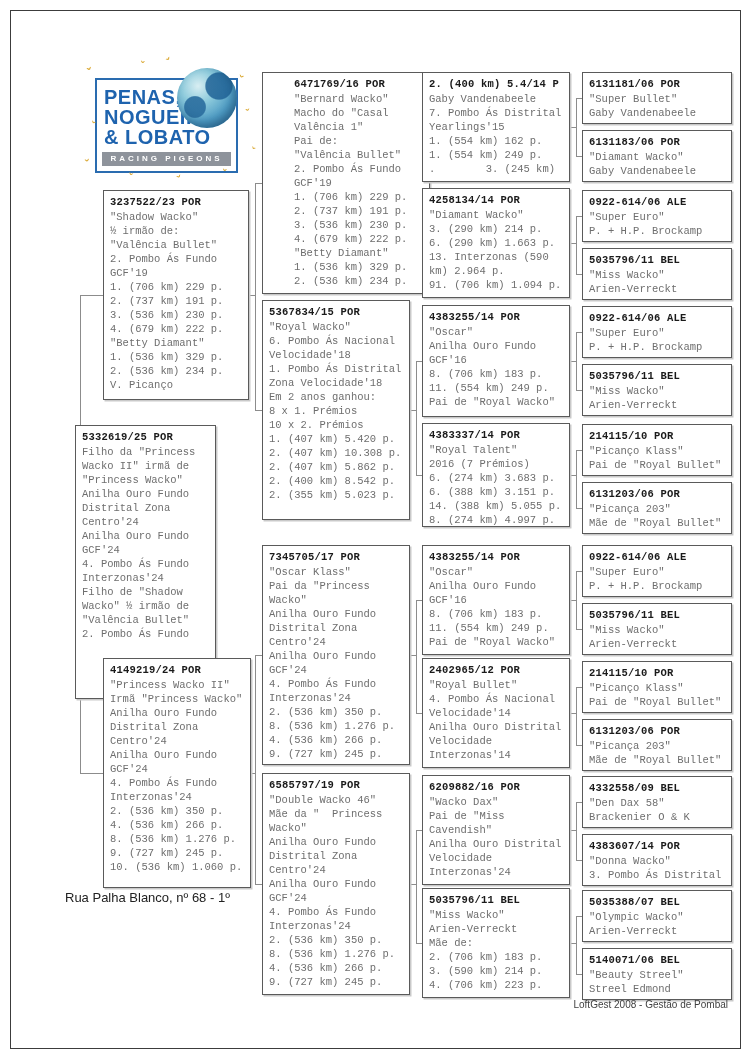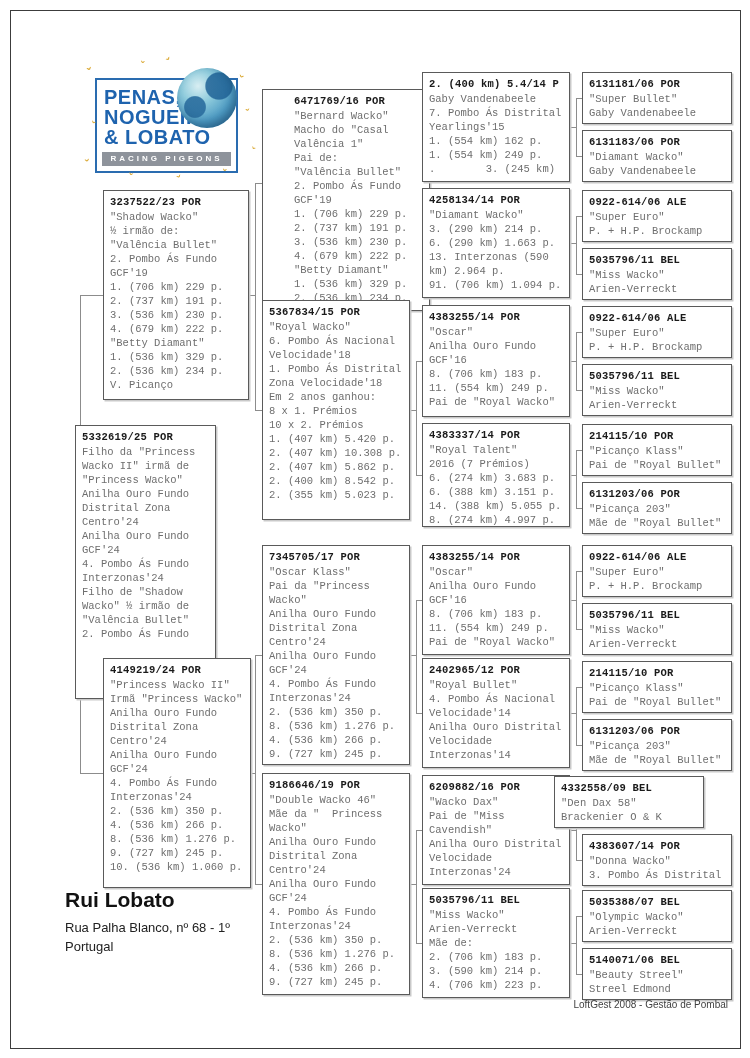--- a/index.html
+++ b/index.html
@@ -102,21 +102,21 @@
         <div class="pline">Anilha Ouro Fundo</div>
         <div class="pline">GCF'24</div>
         <div class="pline">4. Pombo Ás Fundo</div>
         <div class="pline">Interzonas'24</div>
         <div class="pline">2. (536 km) 350 p.</div>
         <div class="pline">4. (536 km) 266 p.</div>
         <div class="pline">8. (536 km) 1.276 p.</div>
         <div class="pline">9. (727 km) 245 p.</div>
         <div class="pline">10. (536 km) 1.060 p.</div>
       </div>
-      <div class="pbox" style="left: 262px; top: 89px; width: 168px; height: 222px; padding-left: 31px;">
+      <div class="pbox" style="left: 262px; top: 72px; width: 168px; height: 222px; padding-left: 31px;">
         <div class="ptitle">6471769/16 POR</div>
         <div class="pline">"Bernard Wacko"</div>
         <div class="pline">Macho do "Casal</div>
         <div class="pline">Valência 1"</div>
         <div class="pline">Pai de:</div>
         <div class="pline">"Valência Bullet"</div>
         <div class="pline">2. Pombo Ás Fundo</div>
         <div class="pline">GCF'19</div>
         <div class="pline">1. (706 km) 229 p.</div>
         <div class="pline">2. (737 km) 191 p.</div>
@@ -153,21 +153,21 @@
         <div class="pline">Anilha Ouro Fundo</div>
         <div class="pline">GCF'24</div>
         <div class="pline">4. Pombo Ás Fundo</div>
         <div class="pline">Interzonas'24</div>
         <div class="pline">2. (536 km) 350 p.</div>
         <div class="pline">8. (536 km) 1.276 p.</div>
         <div class="pline">4. (536 km) 266 p.</div>
         <div class="pline">9. (727 km) 245 p.</div>
       </div>
       <div class="pbox" style="left: 262px; top: 773px; width: 148px; height: 222px;">
-        <div class="ptitle">9186646/19 POR</div>
+        <div class="ptitle">6585797/19 POR</div>
         <div class="pline">"Double Wacko 46"</div>
         <div class="pline">Mãe da "  Princess</div>
         <div class="pline">Wacko"</div>
         <div class="pline">Anilha Ouro Fundo</div>
         <div class="pline">Distrital Zona</div>
         <div class="pline">Centro'24</div>
         <div class="pline">Anilha Ouro Fundo</div>
         <div class="pline">GCF'24</div>
         <div class="pline">4. Pombo Ás Fundo</div>
         <div class="pline">Interzonas'24</div>
@@ -301,21 +301,21 @@
       <div class="pbox" style="left: 582px; top: 661px; width: 150px; height: 52px;">
         <div class="ptitle">214115/10 POR</div>
         <div class="pline">"Picanço Klass"</div>
         <div class="pline">Pai de "Royal Bullet"</div>
       </div>
       <div class="pbox" style="left: 582px; top: 719px; width: 150px; height: 52px;">
         <div class="ptitle">6131203/06 POR</div>
         <div class="pline">"Picança 203"</div>
         <div class="pline">Mãe de "Royal Bullet"</div>
       </div>
-      <div class="pbox" style="left: 554px; top: 776px; width: 150px; height: 52px;">
+      <div class="pbox" style="left: 582px; top: 776px; width: 150px; height: 52px;">
         <div class="ptitle">4332558/09 BEL</div>
         <div class="pline">"Den Dax 58"</div>
         <div class="pline">Brackenier O &amp; K</div>
       </div>
       <div class="pbox" style="left: 582px; top: 834px; width: 150px; height: 52px;">
         <div class="ptitle">4383607/14 POR</div>
         <div class="pline">"Donna Wacko"</div>
         <div class="pline">3. Pombo Ás Distrital</div>
       </div>
       <div class="pbox" style="left: 582px; top: 890px; width: 150px; height: 52px;">
@@ -384,23 +384,21 @@
       <div class="cline" style="left: 576px; top: 802px; width: 1px; height: 58px;"></div>
       <div class="cline" style="left: 576px; top: 802px; width: 6px; height: 1px;"></div>
       <div class="cline" style="left: 576px; top: 860px; width: 6px; height: 1px;"></div>
       <div class="cline" style="left: 570px; top: 943px; width: 6px; height: 1px;"></div>
       <div class="cline" style="left: 576px; top: 916px; width: 1px; height: 58px;"></div>
       <div class="cline" style="left: 576px; top: 916px; width: 6px; height: 1px;"></div>
       <div class="cline" style="left: 576px; top: 974px; width: 6px; height: 1px;"></div>
     </div>
 
   <div id="contact">
-    <div id="contact-name">Rui Lobato</div>
     <div class="contact-line">Rua Palha Blanco, nº 68 - 1º</div>
-    <div class="contact-line">Portugal</div>
   </div>
 
   <div id="footer">LoftGest 2008 - Gestão de Pombal</div>
 <span class="bird" style="left: 88px; top: 66px; font-size: 13px; transform: rotate(-20deg);">ˇ</span>
     <span class="bird" style="left: 140px; top: 60px; font-size: 11px; transform: rotate(10deg);">ˇ</span>
     <span class="bird" style="left: 168px; top: 56px; font-size: 12px; transform: rotate(-35deg);">ˇ</span>
     <span class="bird" style="left: 238px; top: 74px; font-size: 12px; transform: rotate(20deg);">ˇ</span>
     <span class="bird" style="left: 246px; top: 108px; font-size: 11px; transform: rotate(-10deg);">ˇ</span>
     <span class="bird" style="left: 90px; top: 120px; font-size: 11px; transform: rotate(25deg);">ˇ</span>
     <span class="bird" style="left: 86px; top: 158px; font-size: 12px; transform: rotate(-15deg);">ˇ</span>

